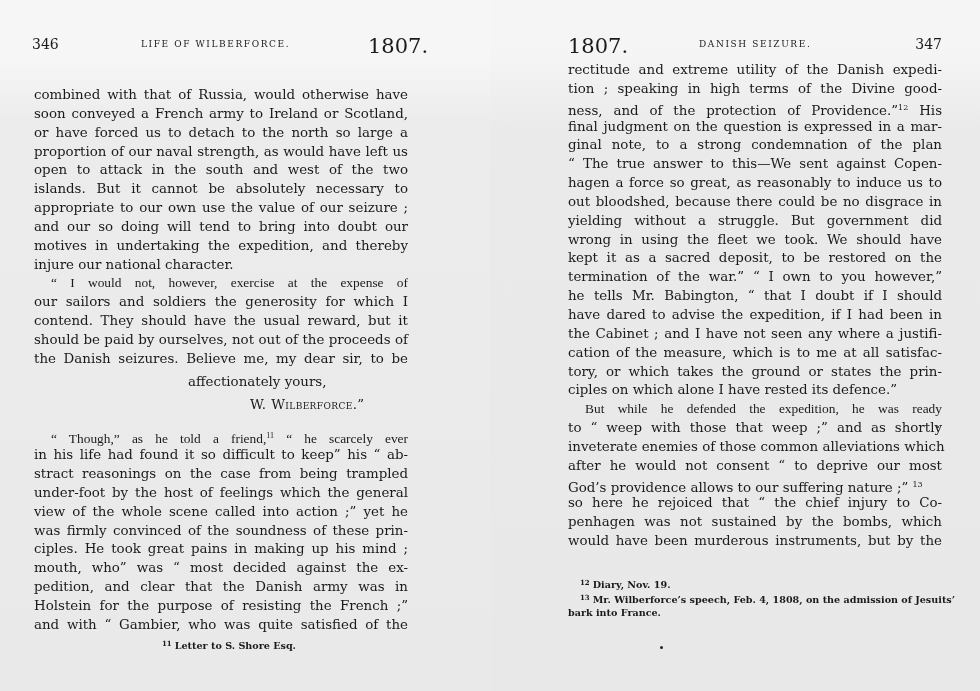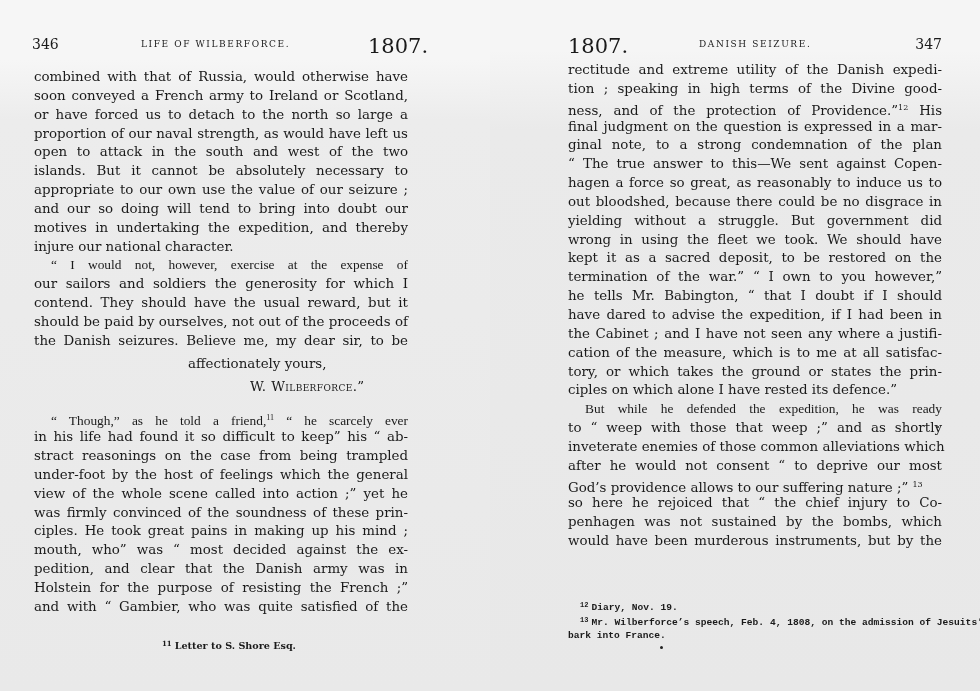--- a/index.html
+++ b/index.html
@@ -18,33 +18,33 @@
   .running-head { position: absolute; top: 36px; font-size: 14px; height: 18px; }
   .left .running-head { left: 32px; width: 376px; }
   .right .running-head { left: 78px; width: 374px; }
   .rh-num { position: absolute; top: 0; font-size: 14px; }
   .rh-title { position: absolute; top: 3px; font-size: 9px; letter-spacing: 1.6px; }
   .rh-year { position: absolute; top: -2px; font-size: 21px; }
   .left .rh-num { left: 0; } .left .rh-title { left: 109px; } .left .rh-year { left: 336px; }
   .right .rh-year { left: 0; } .right .rh-title { left: 131px; } .right .rh-num { right: 0; }
 
   .body-text { position: absolute; font-size: 13.4px; line-height: 18.85px; }
-  .left .body-text { left: 34px; top: 68px; width: 374px; }
+  .left .body-text { left: 34px; top: 86px; width: 374px; }
   .right .body-text { left: 78px; top: 61px; width: 374px; }
   .line { display: block; white-space: nowrap; text-align-last: justify; text-align: justify; height: 18.85px; overflow: visible; }
   .line.last { text-align-last: left; }
   .line.indent { padding-left: 17px; font-family: Liberation Serif, serif; }
   .line.center { text-align-last: left; padding-left: 154px; }
   .line.sig { text-align-last: left; padding-left: 216px; font-variant: small-caps; letter-spacing: 0.4px; }
   .gap-sm { height: 4px; } .gap-md { height: 13px; }
   .sup { font-size: 8px; vertical-align: 5px; }
 
   .footnotes { position: absolute; font-size: 9.6px; font-weight: bold; line-height: 13px; }
   .left .footnotes { left: 162px; top: 637px; }
-  .right .footnotes { left: 567px; top: 599px; left: 78px; width: 380px; font-family: Liberation Mono, monospace; }
+  .right .footnotes { left: 567px; top: 576px; left: 78px; width: 380px; }
   .fn { display: block; white-space: nowrap; }
   .fn.indent { padding-left: 12px; }
   .fnmark { font-size: 7px; vertical-align: 3px; margin-right: 3px; font-weight: bold; }
   .speck { position: absolute; width: 3px; height: 3px; background: #222; border-radius: 50%; }
 </style>
 </head>
 <body>
 
 <div class="spread">
 

